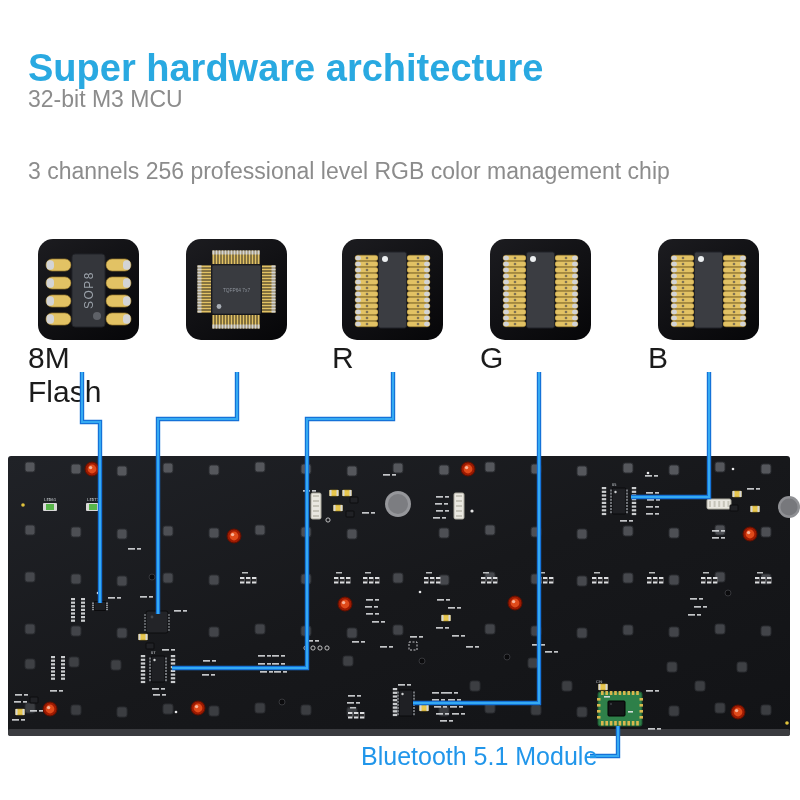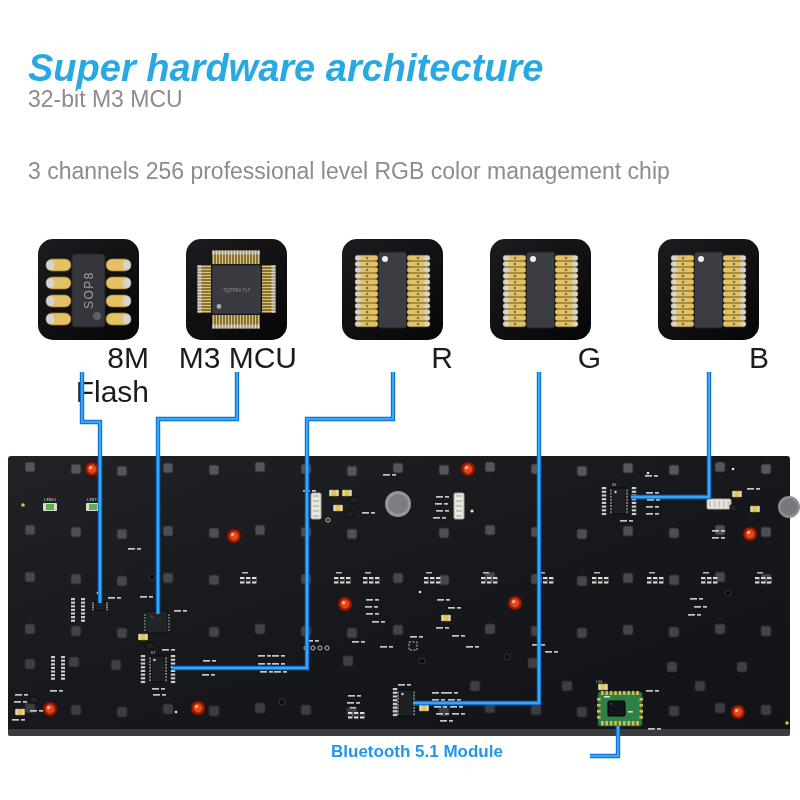--- a/index.html
+++ b/index.html
@@ -1,25 +1,25 @@
 <!DOCTYPE html>
 <html><head>
 <meta charset="utf-8">
 <style>
   html,body{margin:0;padding:0;background:#fff;}
   #page{position:relative;width:800px;height:800px;background:#fff;overflow:hidden;
         font-family:"Liberation Sans","DejaVu Sans",sans-serif;}
-  #title{position:absolute;left:28px;top:22px;font-size:38px;font-weight:bold;letter-spacing:0px;font-style:italic;}
+  #title{position:absolute;left:28px;top:22px;font-size:38px;font-weight:bold;letter-spacing:0px;}
   .feature{position:absolute;left:28px;font-size:23px;color:#8c8c8c;white-space:nowrap;}
   .chip-tile{position:absolute;top:239px;width:101px;height:101px;border-radius:15px;
              background:linear-gradient(145deg,#1c1c20,#060608);}
-  .chip-label{position:absolute;top:341px;width:121px;text-align:right;font-size:30px;color:#1b1b1b;}
+  .chip-label{position:absolute;top:341px;width:121px;text-align:left;font-size:30px;color:#1b1b1b;}
   #board-svg{position:absolute;left:0;top:440px;}
   #callout-svg{position:absolute;left:0;top:0;pointer-events:none;}
-  #bt-label{position:absolute;left:331px;top:742px;font-size:17px;font-weight:700;}
+  #bt-label{position:absolute;left:361px;top:742px;font-size:25px;font-weight:400;}
 </style>
 </head>
 <body>
 
 <div id="page">
 
   <h1 id="title" style="color: rgb(41, 169, 225);">Super hardware architecture</h1>
   <div class="feature" style="top:86px">32-bit M3 MCU</div>
   <div class="feature" style="top:158px">3 channels 256 professional level RGB color management chip</div>
 
@@ -400,21 +400,20 @@
         <rect x="13.4" y="82.8" width="5.5" height="4.4" rx="2" fill="#d3d4d6"></rect>
         <circle cx="25" cy="85" r="1.3" fill="#6b6352" opacity="0.85"></circle>
         <rect x="65" y="82.2" width="23" height="5.6" rx="2.8" fill="#e2c264" stroke="#9c7c2c" stroke-width="0.5"></rect>
         <rect x="82.1" y="82.8" width="5.5" height="4.4" rx="2" fill="#d3d4d6"></rect>
         <circle cx="76" cy="85" r="1.3" fill="#6b6352" opacity="0.85"></circle>
         <rect x="36.5" y="13" width="28" height="76" rx="2" fill="#3b3d42" stroke="#212328"></rect>
         <circle cx="43" cy="20" r="3" fill="#eceff1"></circle>
       </svg></div>
 
   <div class="chip-label" style="left:28px">8M Flash</div>
-  <div class="chip-label" style="left:176px">M3 MCU</div>
   <div class="chip-label" style="left:332px">R</div>
   <div class="chip-label" style="left:480px">G</div>
   <div class="chip-label" style="left:648px">B</div>
 
   <svg id="board-svg" width="800" height="310" viewBox="0 440 800 310">
       <defs>
         <linearGradient id="bg" x1="0" y1="0" x2="1" y2="1">
           <stop offset="0" stop-color="#202227"></stop>
           <stop offset="0.5" stop-color="#17181b"></stop>
           <stop offset="1" stop-color="#121316"></stop>

